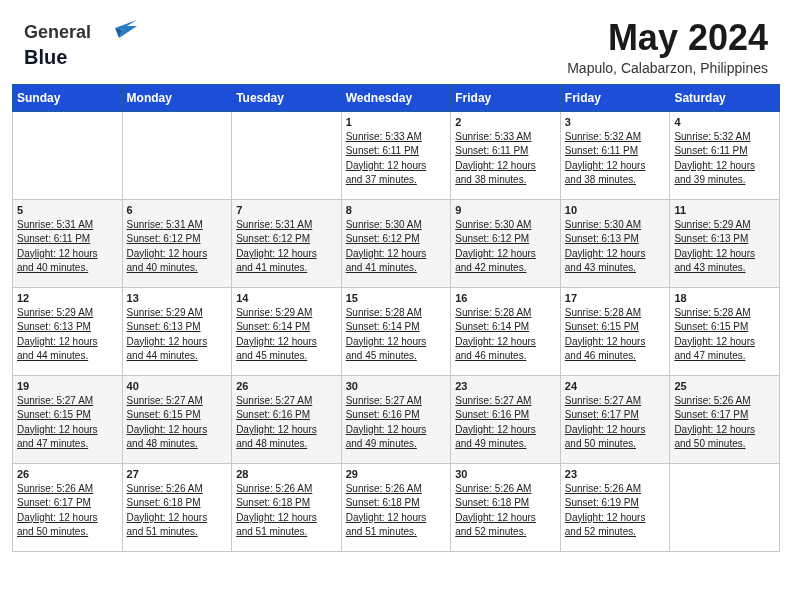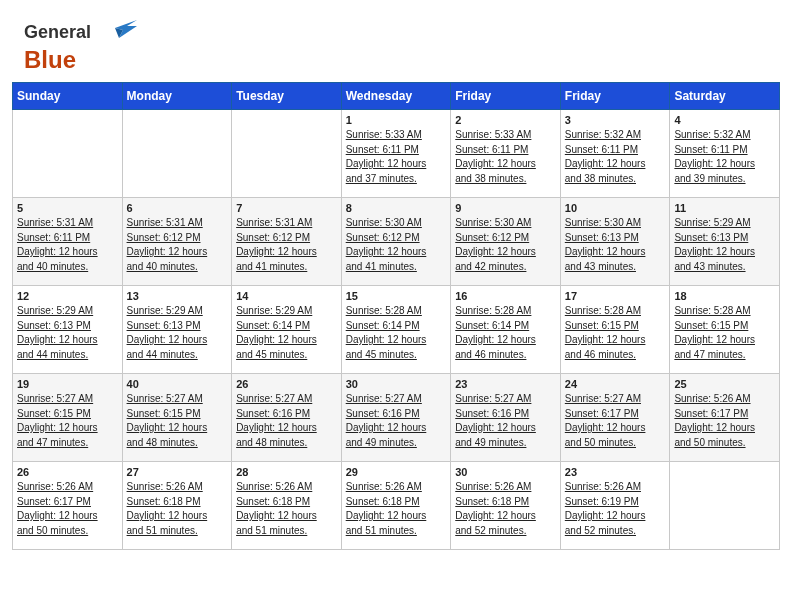--- a/index.html
+++ b/index.html
@@ -24,23 +24,23 @@
       display: flex;
       align-items: center;
       gap: 16px;
     }
     .logo-general {
       font-size: 18px;
       font-weight: bold;
       color: #333;
     }
     .logo-blue {
-      font-size: 24px;
-      font-weight: bold;
-      color: #c2410c;
+      font-size: 20px;
+      font-weight: bold;
+      color: #0f172a;
     }
     .logo-bird {
       width: 28px;
       height: 28px;
       margin-left: 2px;
     }
     .title-section {
       text-align: right;
     }
     .month-title {
@@ -105,20 +105,24 @@
 <div class="header">
   <div class="logo">
     <div class="logo-text">
       <span class="logo-general">General</span>
       <svg class="logo-bird" viewBox="0 0 28 28">
         <polygon points="10,20 28,8 18,8 28,2 6,10 14,12" fill="#2979c5"></polygon>
         <polygon points="14,12 6,10 10,20" fill="#1a5fa0"></polygon>
       </svg>
     </div>
     <span class="logo-blue">Blue</span>
+  </div>
+  <div class="title-section">
+    <div class="month-title">May 2024</div>
+    <div class="subtitle">Mapulo, Calabarzon, Philippines</div>
   </div>
 </div>
 
 <div class="calendar-container">
   <table>
     <thead>
       <tr>
         <th>Sunday</th>
         <th>Monday</th>
         <th>Tuesday</th>

